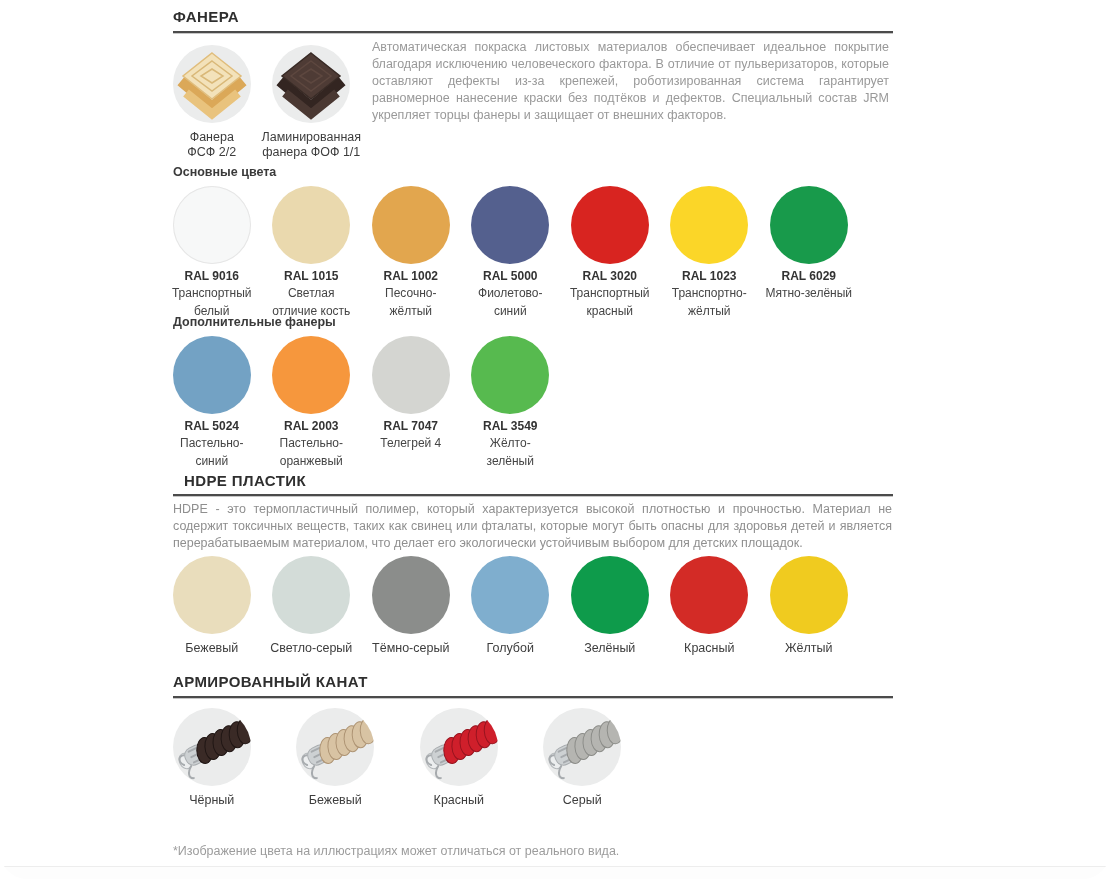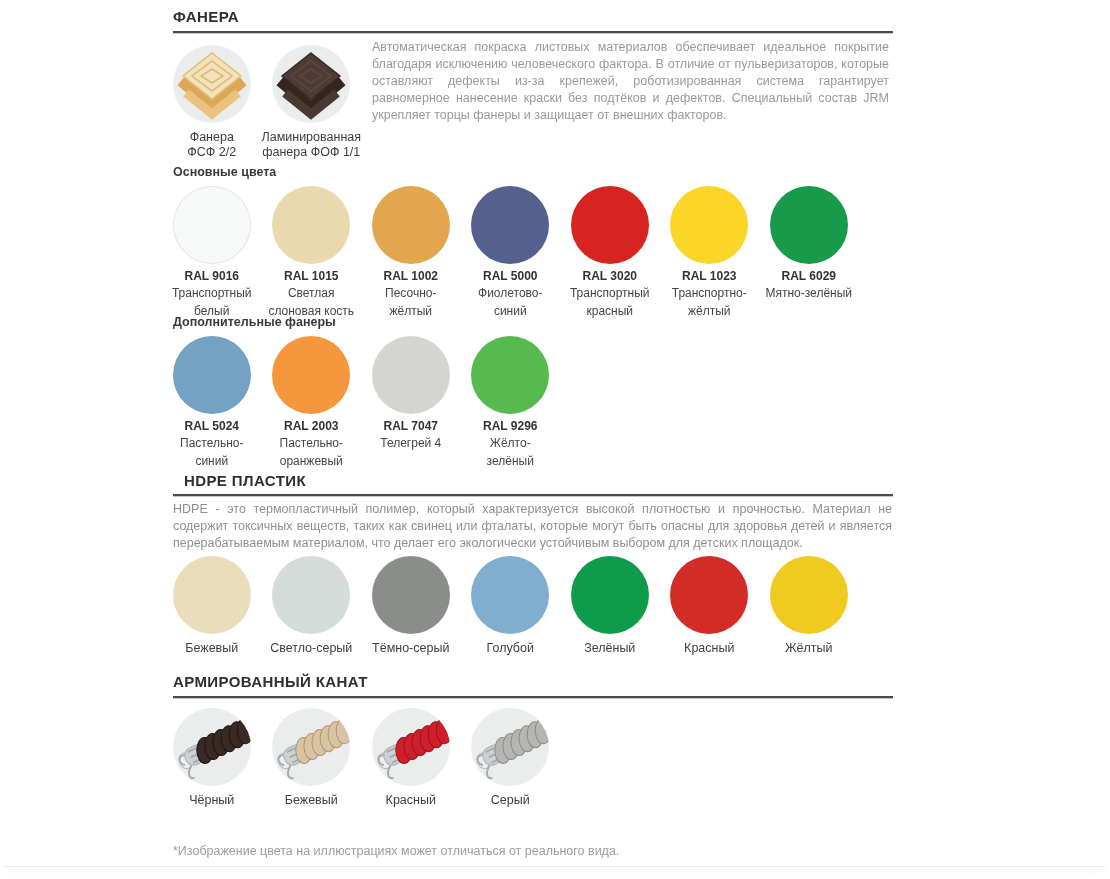--- a/index.html
+++ b/index.html
@@ -72,21 +72,21 @@
     <div class="cell">
       <div class="circle bordered" style="background-color: rgb(247, 248, 248);"></div>
       <div class="code">RAL 9016</div>
       <div class="cname">Транспортный
 белый</div>
     </div>
     <div class="cell">
       <div class="circle" style="background-color: rgb(234, 217, 174);"></div>
       <div class="code">RAL 1015</div>
       <div class="cname">Светлая
-слоновая кость</div>
+отличие кость</div>
     </div>
     <div class="cell">
       <div class="circle" style="background-color: rgb(226, 166, 78);"></div>
       <div class="code">RAL 1002</div>
       <div class="cname">Песочно-
 жёлтый</div>
     </div>
     <div class="cell">
       <div class="circle" style="background-color: rgb(84, 96, 142);"></div>
       <div class="code">RAL 5000</div>
@@ -127,21 +127,21 @@
       <div class="cname">Пастельно-
 оранжевый</div>
     </div>
     <div class="cell">
       <div class="circle" style="background-color: rgb(212, 213, 209);"></div>
       <div class="code">RAL 7047</div>
       <div class="cname">Телегрей 4</div>
     </div>
     <div class="cell">
       <div class="circle" style="background-color: rgb(87, 186, 79);"></div>
-      <div class="code">RAL 9296</div>
+      <div class="code">RAL 3549</div>
       <div class="cname">Жёлто-
 зелёный</div>
     </div>
   </div>
 
   <div class="abs sec-title" style="left:184px;top:472px;">HDPE ПЛАСТИК</div>
   <div class="abs rule" style="left:173px;top:494px;"></div>
   <div class="abs para" style="left:173px;top:501px;width:719px;color:#8f8f8f;">HDPE - это термопластичный полимер, который характеризуется высокой плотностью и прочностью. Материал не содержит токсичных веществ, таких как свинец или фталаты, которые могут быть опасны для здоровья детей и является перерабатываемым материалом, что делает его экологически устойчивым выбором для детских площадок.</div>
 
   <div class="abs row" style="left:162px;top:556px;">
@@ -171,21 +171,21 @@
     </div>
     <div class="cell">
       <div class="circle" style="background-color: rgb(240, 203, 31);"></div>
       <div class="sname">Жёлтый</div>
     </div>
   </div>
 
   <div class="abs sec-title" style="left:173px;top:673px;">АРМИРОВАННЫЙ КАНАТ</div>
   <div class="abs rule" style="left:173px;top:696px;"></div>
 
-  <div class="abs row" style="left:162px;top:708px;">
+  <div class="abs row" style="left:162px;top:708px;gap:24px;">
 
     <div class="cell">
       <div class="gray-disc" style="--rope: #3A2A26; --rope-dark: #201614;">
         <svg width="78" height="78" viewBox="0 0 78 78">
           <g transform="rotate(-26 39 39)">
             <ellipse class="wire-tip" cx="9" cy="40" rx="6" ry="8"></ellipse>
             <path class="wire" d="M12,47 C6,51 4,57 9,59"></path>
             <path class="wire" d="M10,34 C4,32 2,39 6,43"></path>
             <rect class="steel" x="10" y="30" width="22" height="18" rx="8"></rect>
             <path class="wire" d="M16,33 L30,33 M16,39 L30,39 M16,45 L30,45" stroke="#b8bcbf"></path>

